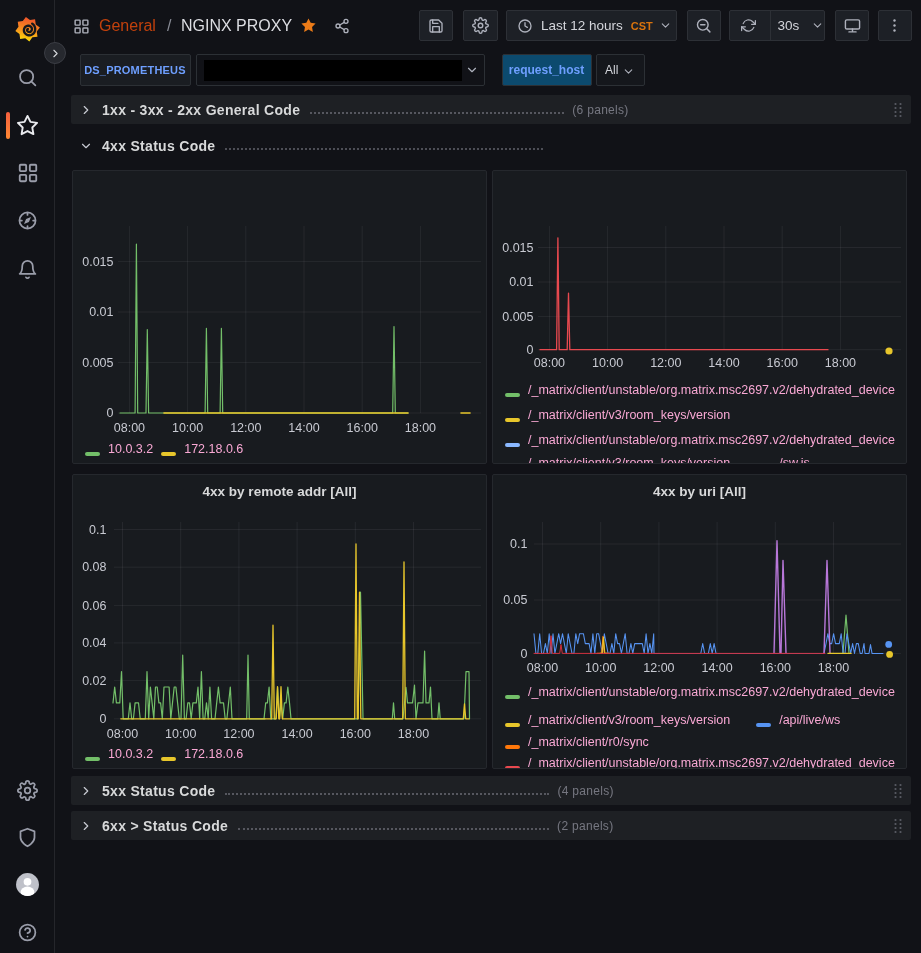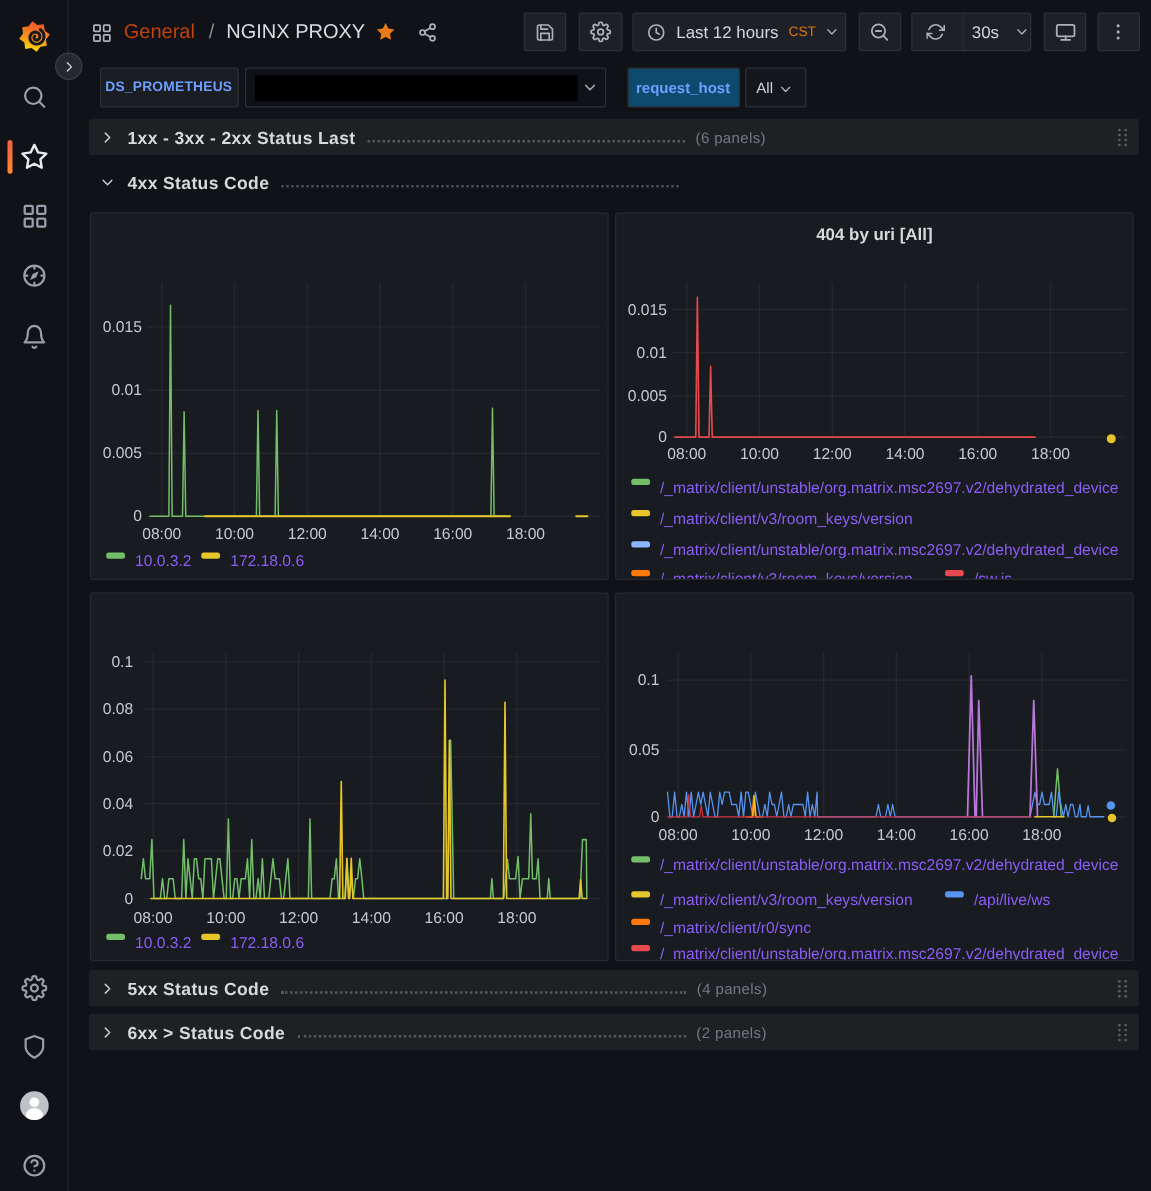--- a/index.html
+++ b/index.html
@@ -9,21 +9,21 @@
 #activebar{left:6px;top:112px;width:4px;height:27px;border-radius:2px;background:linear-gradient(#f55f3e,#ff8833)}
 .btn{position:absolute;top:10px;height:31px;background:#1d2026;border:1px solid #2d3036;border-radius:2px;display:flex;align-items:center;justify-content:center;color:#aeb1bc;white-space:nowrap}
 .crumbtxt{font-size:16px}
 .box{position:absolute;top:54px;height:32px;border:1px solid #2c3035;border-radius:2px;display:flex;align-items:center;justify-content:center}
 .rowhdr{position:absolute;left:71px;width:840px;height:29px;display:flex;align-items:center;color:#d8d9da;font-size:14px;font-weight:bold;letter-spacing:0.3px}
 .rowbg{background:#1e2024;border-radius:2px}
 .dots{flex:0 1 auto;border-top:2px dotted rgba(204,204,220,0.32);margin:6px 8px 0 10px}
 .npanels{font-size:12px;font-weight:normal;color:rgba(204,204,220,0.5);white-space:nowrap}
 .panel{position:absolute;width:415px;background:#181b1f;border:1px solid #25282d;border-radius:2px;overflow:hidden}
 .ptitle{position:absolute;top:9px;left:0;width:100%;text-align:center;color:#d8d9da;font-size:13.5px;font-weight:bold}
-.leg{position:absolute;display:flex;align-items:flex-start;font-size:12.5px;color:#8b5cf6;white-space:nowrap}
+.leg{position:absolute;display:flex;align-items:flex-end;font-size:12.5px;color:#f9a8d4;white-space:nowrap}
 .sw{display:inline-block;width:15px;height:4.5px;border-radius:2px;margin-right:8px;flex:none}
 .dragdots{position:absolute;width:10px;height:16px;opacity:0.55}
 </style></head><body>
 <div id="sidebar" class="abs"></div>
 <div class="sic" style="top:15px">
     <svg width="27" height="28" viewBox="0 0 24 24">
 <defs>
         <linearGradient id="glg" x1="0" y1="1" x2="0.2" y2="0">
 <stop offset="0" stop-color="#fff100"></stop>
           <stop offset="0.5" stop-color="#f7941e"></stop>
@@ -138,21 +138,21 @@
       <circle cx="12" cy="12" r="3.2"></circle>
       <path d="M19.4 15a1.65 1.65 0 0 0 .33 1.82l.06.06a2 2 0 0 1-2.83 2.83l-.06-.06a1.65 1.65 0 0 0-1.82-.33 1.65 1.65 0 0 0-1 1.51V21a2 2 0 0 1-4 0v-.09A1.65 1.65 0 0 0 9 19.4a1.65 1.65 0 0 0-1.82.33l-.06.06a2 2 0 0 1-2.83-2.83l.06-.06a1.65 1.65 0 0 0 .33-1.82 1.65 1.65 0 0 0-1.51-1H3a2 2 0 0 1 0-4h.09A1.65 1.65 0 0 0 4.6 9a1.65 1.65 0 0 0-.33-1.82l-.06-.06a2 2 0 0 1 2.83-2.83l.06.06a1.65 1.65 0 0 0 1.82.33H9a1.65 1.65 0 0 0 1-1.51V3a2 2 0 0 1 4 0v.09a1.65 1.65 0 0 0 1 1.51 1.65 1.65 0 0 0 1.82-.33l.06-.06a2 2 0 0 1 2.83 2.83l-.06.06a1.65 1.65 0 0 0-.33 1.82V9a1.65 1.65 0 0 0 1.51 1H21a2 2 0 0 1 0 4h-.09a1.65 1.65 0 0 0-1.51 1z"></path>
     </svg>
   </div>
 <div class="btn" style="left:506px;width:171px;justify-content:flex-start;padding:0 0 0 10px">
     <svg width="16" height="16" viewBox="0 0 24 24" fill="none" stroke="#aeb1bc" stroke-width="2" stroke-linecap="round" stroke-linejoin="round">
       <circle cx="12" cy="12" r="9"></circle>
       <polyline points="12 7 12 12 15.5 14"></polyline>
     </svg>
     <span style="color:#d4d5db;font-size:13.5px;margin-left:8px">Last 12 hours</span>
-    <span style="color:#d9730d;font-size:11px;font-weight:normal;margin-left:8px">CST</span>
+    <span style="color:#d9730d;font-size:11px;font-weight:bold;margin-left:8px">CST</span>
     <span style="margin-left:6px;display:flex">
       <svg width="13" height="13" viewBox="0 0 24 24" fill="none" stroke="#aeb1bc" stroke-width="2" stroke-linecap="round" stroke-linejoin="round">
         <polyline points="6 9 12 15 18 9"></polyline>
       </svg>
     </span>
   </div>
 <div class="btn" style="left:686.5px;width:34px">
     <svg width="17" height="17" viewBox="0 0 24 24" fill="none" stroke="#aeb1bc" stroke-width="2" stroke-linecap="round" stroke-linejoin="round">
       <circle cx="11" cy="11" r="7.5"></circle>
       <line x1="21" y1="21" x2="16.3" y2="16.3"></line>
@@ -209,21 +209,21 @@
         <polyline points="6 9 12 15 18 9"></polyline>
       </svg>
     </span>
   </div>
 <div class="rowhdr rowbg" style="top:95px">
     <span style="margin-left:8px;display:flex">
       <svg width="14" height="14" viewBox="0 0 24 24" fill="none" stroke="#c8cad2" stroke-width="2" stroke-linecap="round" stroke-linejoin="round">
         <polyline points="9 6 15 12 9 18"></polyline>
       </svg>
     </span>
-    <span style="margin-left:9px">1xx - 3xx - 2xx Status Last</span>
+    <span style="margin-left:9px">1xx - 3xx - 2xx General Code</span>
     <span class="dots" style="width:254px"></span>
     <span class="npanels">(6 panels)</span>
     <span class="dragdots" style="left:822px;position:relative;left:auto;margin-left:auto;margin-right:8px"><svg width="10" height="16" viewBox="0 0 10 16">
         <circle cx="2.5" cy="2" r="1.1" fill="#8a8d98"></circle>
         <circle cx="2.5" cy="6" r="1.1" fill="#8a8d98"></circle>
         <circle cx="2.5" cy="10" r="1.1" fill="#8a8d98"></circle>
         <circle cx="2.5" cy="14" r="1.1" fill="#8a8d98"></circle>
         <circle cx="7.5" cy="2" r="1.1" fill="#8a8d98"></circle>
         <circle cx="7.5" cy="6" r="1.1" fill="#8a8d98"></circle>
         <circle cx="7.5" cy="10" r="1.1" fill="#8a8d98"></circle>
@@ -257,21 +257,21 @@
       <text x="40.5" y="145.2" text-anchor="end" font-size="12.5" fill="#c8cad2">0.01</text>
       <text x="40.5" y="195.79999999999998" text-anchor="end" font-size="12.5" fill="#c8cad2">0.005</text>
       <text x="40.5" y="246.2" text-anchor="end" font-size="12.5" fill="#c8cad2">0</text>
       <text x="56.4" y="260.5" text-anchor="middle" font-size="12.5" fill="#c8cad2">08:00</text>
       <text x="114.6" y="260.5" text-anchor="middle" font-size="12.5" fill="#c8cad2">10:00</text>
       <text x="172.8" y="260.5" text-anchor="middle" font-size="12.5" fill="#c8cad2">12:00</text>
       <text x="231.0" y="260.5" text-anchor="middle" font-size="12.5" fill="#c8cad2">14:00</text>
       <text x="289.2" y="260.5" text-anchor="middle" font-size="12.5" fill="#c8cad2">16:00</text>
       <text x="347.4" y="260.5" text-anchor="middle" font-size="12.5" fill="#c8cad2">18:00</text>
     </svg><div class="leg" style="left:12px;top:271px"><span class="sw" style="background:#73bf69"></span>10.0.3.2<span class="sw" style="background:#e7c62b;margin-left:8px"></span>172.18.0.6</div></div>
-<div class="panel" style="left:492px;top:170px;height:294px"><div class="ptitle">404 by uri [All]</div><svg width="415" height="294" viewBox="0 0 415 294" font-family="Liberation Sans, sans-serif">
+<div class="panel" style="left:492px;top:170px;height:294px"><svg width="415" height="294" viewBox="0 0 415 294" font-family="Liberation Sans, sans-serif">
       <line x1="56.4" y1="55" x2="56.4" y2="178.7" stroke="rgba(204,204,220,0.08)" stroke-width="1"></line>
       <line x1="114.6" y1="55" x2="114.6" y2="178.7" stroke="rgba(204,204,220,0.08)" stroke-width="1"></line>
       <line x1="172.8" y1="55" x2="172.8" y2="178.7" stroke="rgba(204,204,220,0.08)" stroke-width="1"></line>
       <line x1="231.0" y1="55" x2="231.0" y2="178.7" stroke="rgba(204,204,220,0.08)" stroke-width="1"></line>
       <line x1="289.2" y1="55" x2="289.2" y2="178.7" stroke="rgba(204,204,220,0.08)" stroke-width="1"></line>
       <line x1="347.4" y1="55" x2="347.4" y2="178.7" stroke="rgba(204,204,220,0.08)" stroke-width="1"></line>
       <line x1="45" y1="76.5" x2="408" y2="76.5" stroke="rgba(204,204,220,0.08)" stroke-width="1"></line>
       <line x1="45" y1="111.0" x2="408" y2="111.0" stroke="rgba(204,204,220,0.08)" stroke-width="1"></line>
       <line x1="45" y1="145.6" x2="408" y2="145.6" stroke="rgba(204,204,220,0.08)" stroke-width="1"></line>
       <line x1="45" y1="178.7" x2="408" y2="178.7" stroke="rgba(204,204,220,0.08)" stroke-width="1"></line>
@@ -281,21 +281,21 @@
       <text x="40.5" y="115.2" text-anchor="end" font-size="12.5" fill="#c8cad2">0.01</text>
       <text x="40.5" y="149.79999999999998" text-anchor="end" font-size="12.5" fill="#c8cad2">0.005</text>
       <text x="40.5" y="182.89999999999998" text-anchor="end" font-size="12.5" fill="#c8cad2">0</text>
       <text x="56.4" y="196" text-anchor="middle" font-size="12.5" fill="#c8cad2">08:00</text>
       <text x="114.6" y="196" text-anchor="middle" font-size="12.5" fill="#c8cad2">10:00</text>
       <text x="172.8" y="196" text-anchor="middle" font-size="12.5" fill="#c8cad2">12:00</text>
       <text x="231.0" y="196" text-anchor="middle" font-size="12.5" fill="#c8cad2">14:00</text>
       <text x="289.2" y="196" text-anchor="middle" font-size="12.5" fill="#c8cad2">16:00</text>
       <text x="347.4" y="196" text-anchor="middle" font-size="12.5" fill="#c8cad2">18:00</text>
     </svg><div class="leg" style="left:12px;top:212px"><span class="sw" style="background:#73bf69"></span>/_matrix/client/unstable/org.matrix.msc2697.v2/dehydrated_device</div><div class="leg" style="left:12px;top:237px"><span class="sw" style="background:#e7c62b"></span>/_matrix/client/v3/room_keys/version</div><div class="leg" style="left:12px;top:262px"><span class="sw" style="background:#8ab8ff"></span>/_matrix/client/unstable/org.matrix.msc2697.v2/dehydrated_device</div><div class="leg" style="left:12px;top:285px"><span class="sw" style="background:#ff780a"></span>/_matrix/client/v3/room_keys/version<span class="sw" style="background:#e8494f;margin-left:26px"></span>/sw.js</div></div>
-<div class="panel" style="left:72px;top:474px;height:295px"><svg width="415" height="295" viewBox="0 0 415 295" font-family="Liberation Sans, sans-serif">
+<div class="panel" style="left:72px;top:474px;height:295px"><div class="ptitle">4xx by remote addr [All]</div><svg width="415" height="295" viewBox="0 0 415 295" font-family="Liberation Sans, sans-serif">
       <line x1="49.5" y1="47" x2="49.5" y2="243.8" stroke="rgba(204,204,220,0.08)" stroke-width="1"></line>
       <line x1="107.7" y1="47" x2="107.7" y2="243.8" stroke="rgba(204,204,220,0.08)" stroke-width="1"></line>
       <line x1="165.9" y1="47" x2="165.9" y2="243.8" stroke="rgba(204,204,220,0.08)" stroke-width="1"></line>
       <line x1="224.1" y1="47" x2="224.1" y2="243.8" stroke="rgba(204,204,220,0.08)" stroke-width="1"></line>
       <line x1="282.3" y1="47" x2="282.3" y2="243.8" stroke="rgba(204,204,220,0.08)" stroke-width="1"></line>
       <line x1="340.5" y1="47" x2="340.5" y2="243.8" stroke="rgba(204,204,220,0.08)" stroke-width="1"></line>
       <line x1="41" y1="54.5" x2="408" y2="54.5" stroke="rgba(204,204,220,0.08)" stroke-width="1"></line>
       <line x1="41" y1="92.2" x2="408" y2="92.2" stroke="rgba(204,204,220,0.08)" stroke-width="1"></line>
       <line x1="41" y1="130.4" x2="408" y2="130.4" stroke="rgba(204,204,220,0.08)" stroke-width="1"></line>
       <line x1="41" y1="167.9" x2="408" y2="167.9" stroke="rgba(204,204,220,0.08)" stroke-width="1"></line>
@@ -309,21 +309,21 @@
       <text x="33.5" y="172.1" text-anchor="end" font-size="12.5" fill="#c8cad2">0.04</text>
       <text x="33.5" y="209.79999999999998" text-anchor="end" font-size="12.5" fill="#c8cad2">0.02</text>
       <text x="33.5" y="248.0" text-anchor="end" font-size="12.5" fill="#c8cad2">0</text>
       <text x="49.5" y="263" text-anchor="middle" font-size="12.5" fill="#c8cad2">08:00</text>
       <text x="107.7" y="263" text-anchor="middle" font-size="12.5" fill="#c8cad2">10:00</text>
       <text x="165.9" y="263" text-anchor="middle" font-size="12.5" fill="#c8cad2">12:00</text>
       <text x="224.1" y="263" text-anchor="middle" font-size="12.5" fill="#c8cad2">14:00</text>
       <text x="282.3" y="263" text-anchor="middle" font-size="12.5" fill="#c8cad2">16:00</text>
       <text x="340.5" y="263" text-anchor="middle" font-size="12.5" fill="#c8cad2">18:00</text>
     </svg><div class="leg" style="left:12px;top:272px"><span class="sw" style="background:#73bf69"></span>10.0.3.2<span class="sw" style="background:#e7c62b;margin-left:8px"></span>172.18.0.6</div></div>
-<div class="panel" style="left:492px;top:474px;height:295px"><svg width="415" height="295" viewBox="0 0 415 295" font-family="Liberation Sans, sans-serif">
+<div class="panel" style="left:492px;top:474px;height:295px"><div class="ptitle">4xx by uri [All]</div><svg width="415" height="295" viewBox="0 0 415 295" font-family="Liberation Sans, sans-serif">
       <line x1="49.5" y1="47" x2="49.5" y2="178.4" stroke="rgba(204,204,220,0.08)" stroke-width="1"></line>
       <line x1="107.7" y1="47" x2="107.7" y2="178.4" stroke="rgba(204,204,220,0.08)" stroke-width="1"></line>
       <line x1="165.9" y1="47" x2="165.9" y2="178.4" stroke="rgba(204,204,220,0.08)" stroke-width="1"></line>
       <line x1="224.1" y1="47" x2="224.1" y2="178.4" stroke="rgba(204,204,220,0.08)" stroke-width="1"></line>
       <line x1="282.3" y1="47" x2="282.3" y2="178.4" stroke="rgba(204,204,220,0.08)" stroke-width="1"></line>
       <line x1="340.5" y1="47" x2="340.5" y2="178.4" stroke="rgba(204,204,220,0.08)" stroke-width="1"></line>
       <line x1="41" y1="69.0" x2="408" y2="69.0" stroke="rgba(204,204,220,0.08)" stroke-width="1"></line>
       <line x1="41" y1="125.0" x2="408" y2="125.0" stroke="rgba(204,204,220,0.08)" stroke-width="1"></line>
       <line x1="41" y1="178.4" x2="408" y2="178.4" stroke="rgba(204,204,220,0.08)" stroke-width="1"></line>
       <polyline points="350.0,178.4 353.0,140.1 356.0,178.4" fill="none" stroke="#73bf69" stroke-width="1.2" stroke-opacity="1.0" stroke-linejoin="round" stroke-linecap="round"></polyline>

